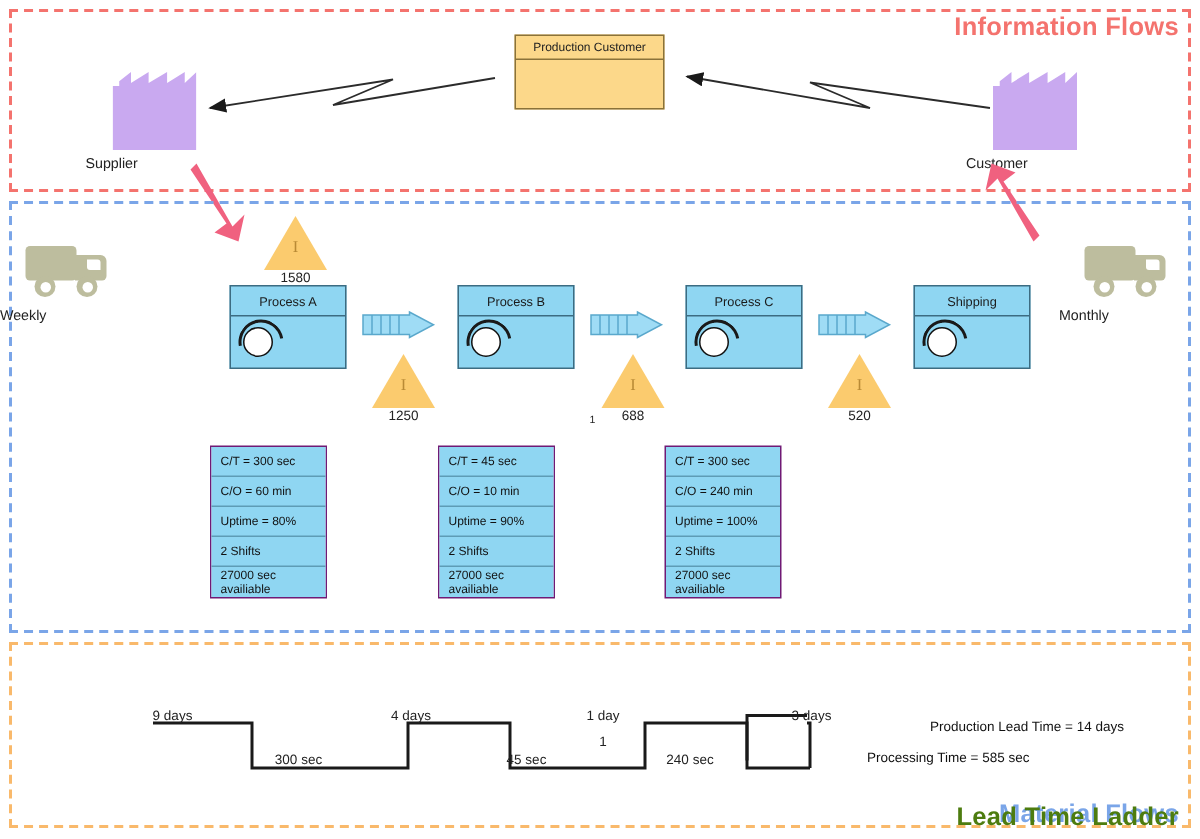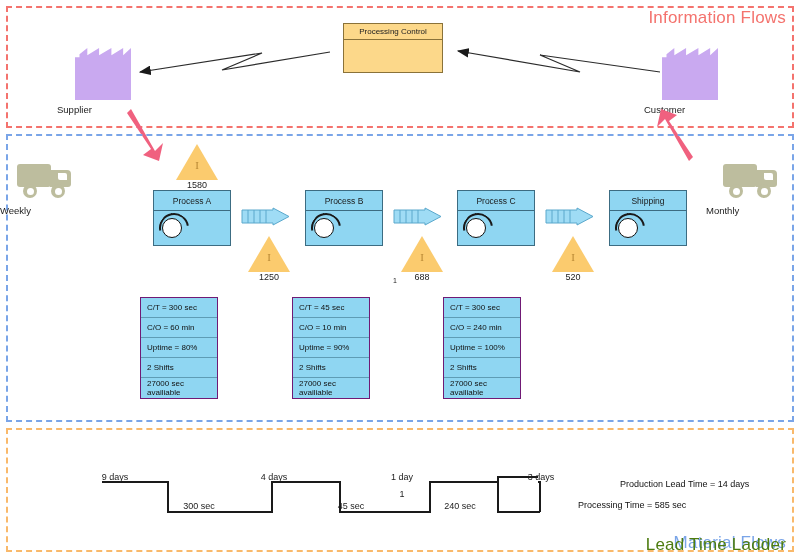--- a/index.html
+++ b/index.html
@@ -4,21 +4,21 @@
 <style>
   html,body{margin:0;padding:0;background:#fff;}
   body{width:800px;height:559px;position:relative;overflow:hidden;
        font-family:"Liberation Sans","DejaVu Sans",sans-serif;}
 
   .zone{position:absolute;box-sizing:border-box;}
   #zone-info{left:6px;top:6px;width:788px;height:122px;border:2px dashed #f4736e;}
   #zone-material{left:6px;top:134px;width:788px;height:288px;border:2px dashed #7aa5e8;}
   #zone-ladder{left:6px;top:428px;width:788px;height:124px;border:2px dashed #f9b96b;}
 
-  .zone-title{position:absolute;font-size:17px;letter-spacing:.2px;}
+  .zone-title{position:absolute;font-size:17px;letter-spacing:.2px;font-weight:bold;}
   #title-info{right:14px;top:8px;color:#f4736e;}
   #title-material{right:14px;bottom:6px;color:#7aa5e8;}
   #title-ladder{right:14px;bottom:4px;color:#4d7c0f;}
 
   
   .factory{position:absolute;width:56px;height:52px;}
   .factory .body{position:absolute;left:0;top:0;width:56px;height:52px;
     background:#c9a9f0;
     clip-path:polygon(0% 18%,0% 100%,100% 100%,100% 0%,86% 14%,86% 0%,65% 14%,65% 0%,43% 14%,43% 0%,22% 14%,22% 0%,8% 12%,8% 18%);}
   .ext-label{position:absolute;font-size:9.5px;color:#222;text-align:left;width:90px;}
@@ -98,21 +98,21 @@
   <div class="body"></div>
 </div>
 <div class="ext-label" style="left:57px;top:104px;">Supplier</div>
 
 <div class="factory" style="left:662px;top:48px;">
   <div class="body"></div>
 </div>
 <div class="ext-label" style="left:644px;top:104px;">Customer</div>
 
 <div id="prodctl">
-  <div class="hdr">Processing Control</div>
+  <div class="hdr">Production Customer</div>
 </div>
 
 <svg class="pinkarrow" style="left:125px;top:105px;width:50px;height:60px;">
   <path d="M6,4 L30,46 L38,38 L34,56 L18,50 L26,44 L2,8 z" fill="#f0617f"></path>
 </svg>
 <svg class="pinkarrow" style="left:655px;top:105px;width:50px;height:60px;">
   <path d="M34,56 L10,14 L2,22 L6,4 L22,10 L14,16 L38,52 z" fill="#f0617f"></path>
 </svg>
 
 <div class="zone" id="zone-material"></div>

